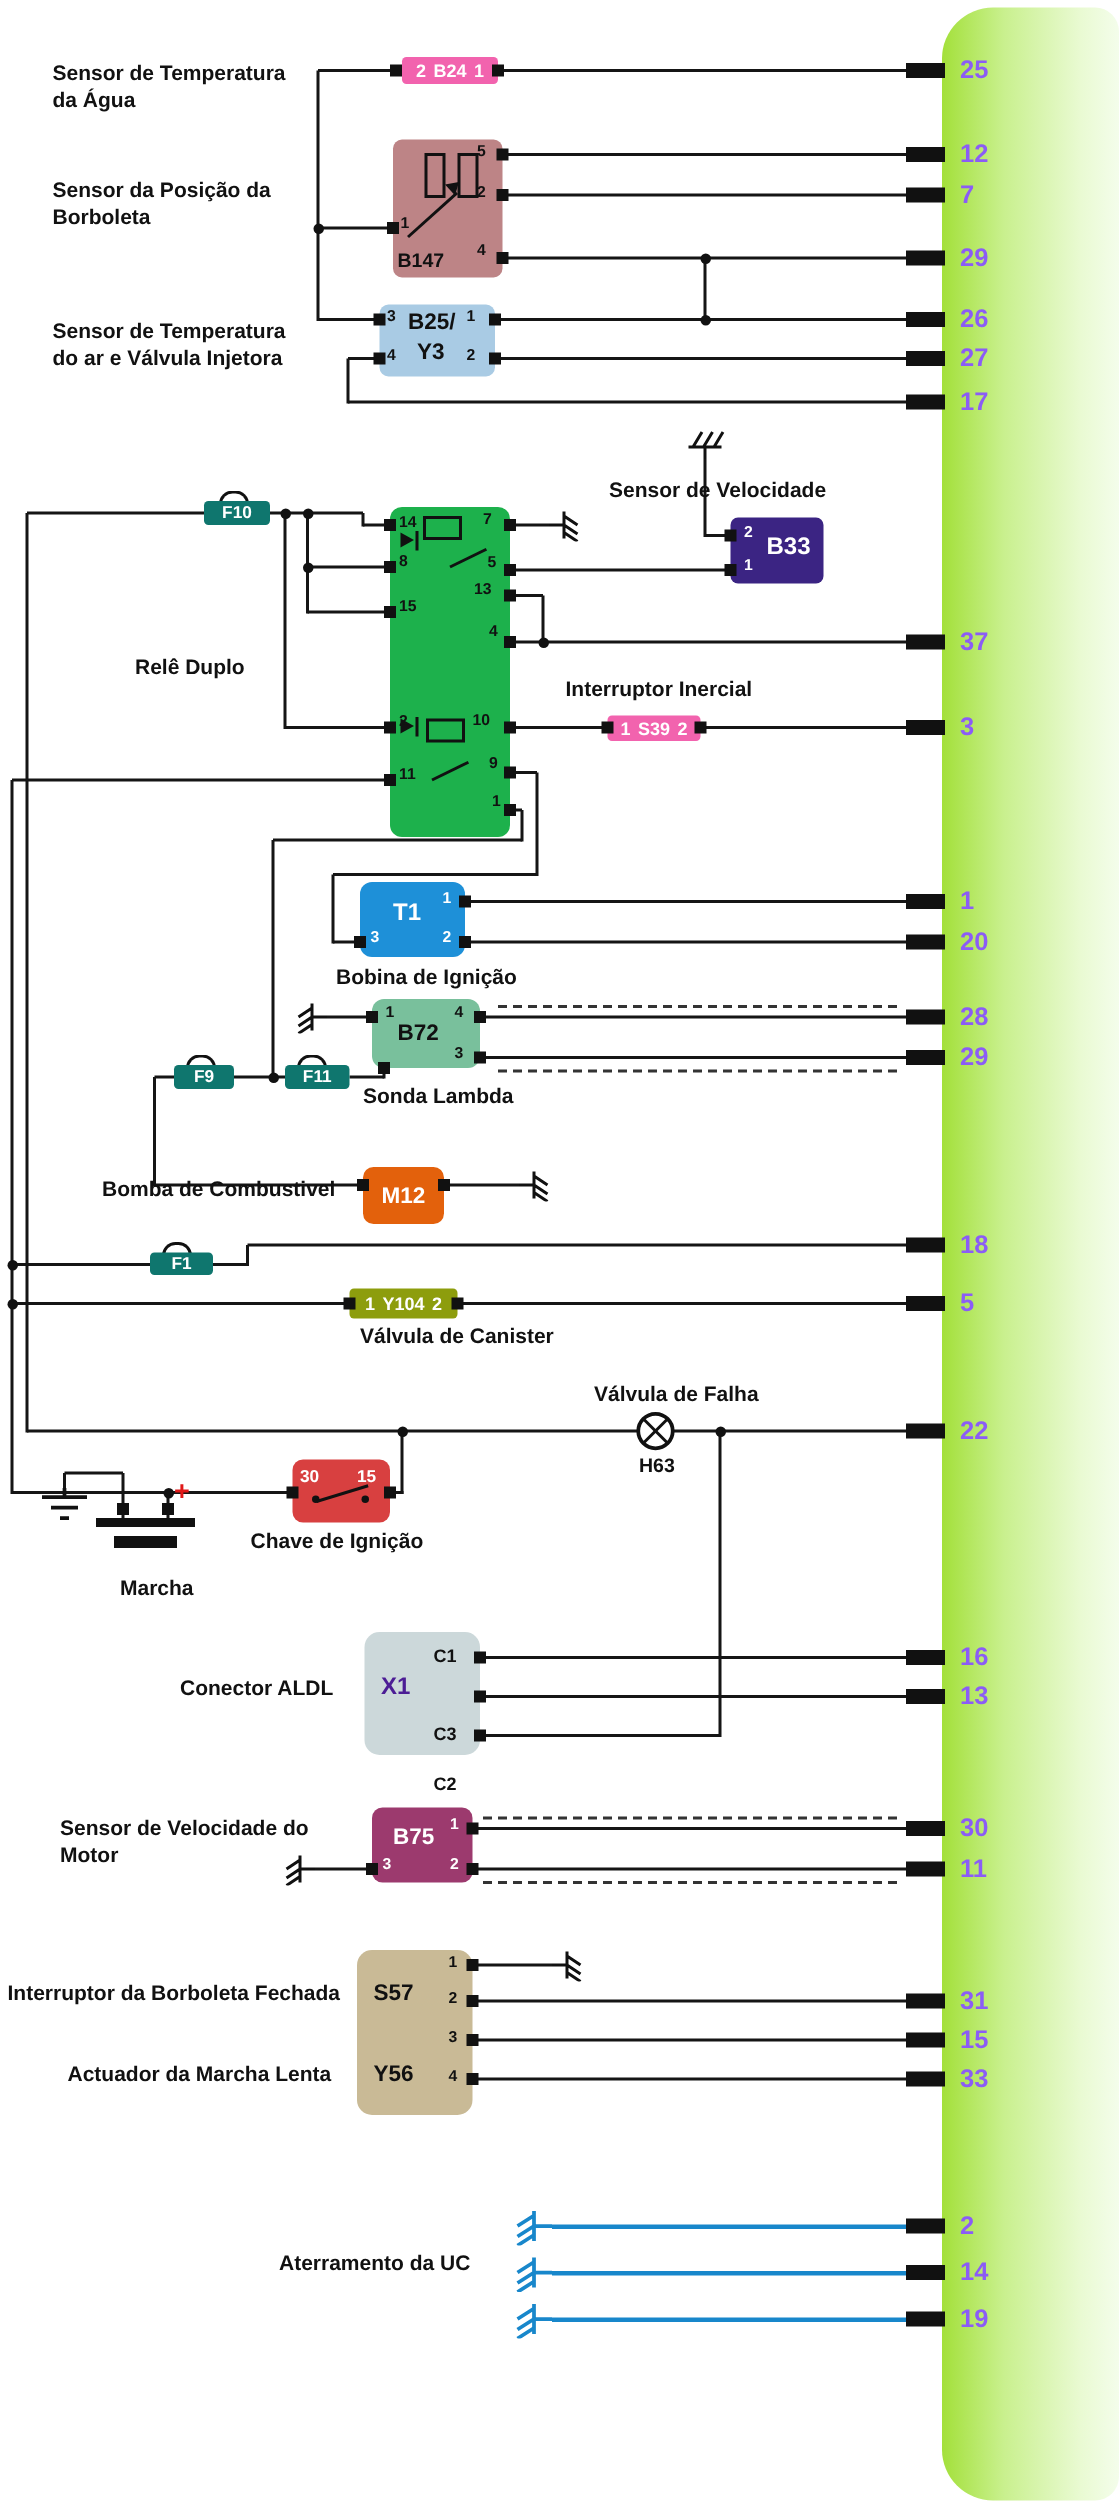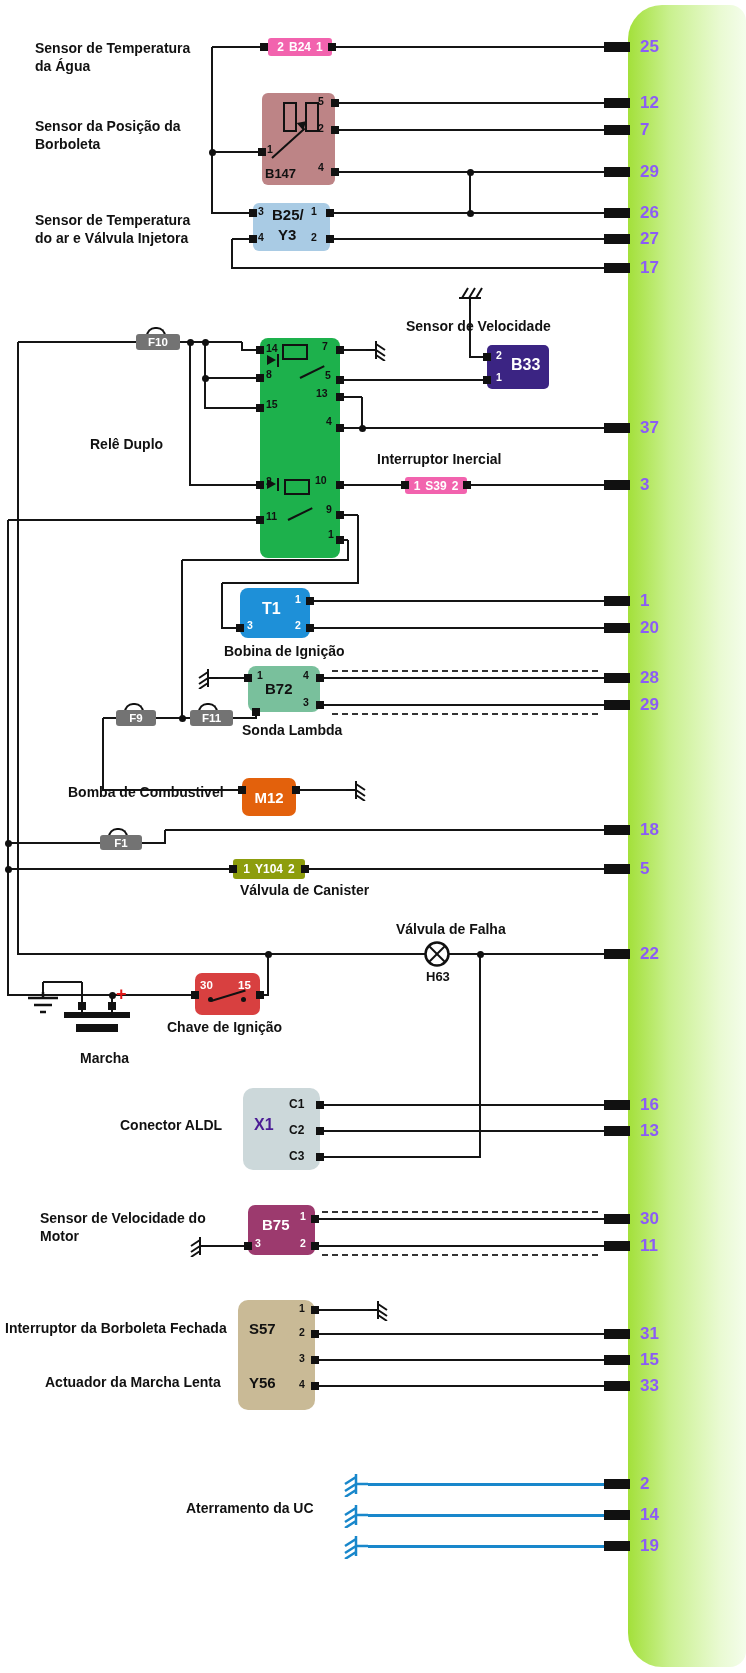--- a/index.html
+++ b/index.html
@@ -10,21 +10,21 @@
   .wv{width:2px}
   .wb{position:absolute;background:#1887cb;height:3px;z-index:1}
   .dsh{position:absolute;height:0;border-top:2px dashed #333;z-index:1}
   .dot{position:absolute;width:7px;height:7px;border-radius:50%;background:#111;z-index:2}
   .psq{position:absolute;width:8px;height:8px;background:#111;z-index:4}
   .comp{position:absolute;z-index:3;box-sizing:border-box}
   .lbl{position:absolute;font-weight:bold;font-size:14px;color:#111;white-space:nowrap;z-index:5}
   .code{position:absolute;font-weight:bold;white-space:nowrap;z-index:5}
   .pnum{position:absolute;font-size:10.5px;font-weight:bold;color:#111;z-index:5;white-space:nowrap}
   .pwh{color:#fff}
-  .fuse{position:absolute;background:#737373;color:#fff;font-weight:bold;font-size:11.5px;
+  .fuse{position:absolute;background:#0f766e;color:#fff;font-weight:bold;font-size:11.5px;
         border-radius:3px;display:flex;align-items:center;justify-content:center;z-index:4}
   .arc{position:absolute;width:16px;height:7px;border:2px solid #111;border-bottom:none;
        border-radius:10px 10px 0 0;z-index:1;background:transparent}
   .epin{position:absolute;width:26px;height:10px;background:#111;z-index:3}
   .enum{position:absolute;font-size:17px;font-weight:bold;color:#8b5cf6;z-index:4;white-space:nowrap}
   .gnd{position:absolute;z-index:4;line-height:0}
   .deco{position:absolute;z-index:4}
   .diag{position:absolute;height:2px;background:#111;z-index:4;transform-origin:left center}
   .rbox{position:absolute;border:2px solid #111;background:transparent;z-index:4}
   .tri{position:absolute;width:0;height:0;z-index:4}
@@ -383,21 +383,21 @@
     <svg width="30" height="30" viewBox="0 0 30 30">
       <circle cx="15" cy="15" r="11.5" fill="#fff" stroke="#111" stroke-width="2.5"></circle>
       <line x1="7" y1="7" x2="23" y2="23" stroke="#111" stroke-width="2"></line>
       <line x1="23" y1="7" x2="7" y2="23" stroke="#111" stroke-width="2"></line>
     </svg>
   </div>
 
   <div class="comp" style="left:243px;top:1088px;width:77px;height:82px;background:#ccd8da;border-radius:10px"></div>
   <span class="code" style="left:254px;top:1116px;font-size:16px;color:#4c1d95">X1</span>
   <span class="pnum" style="left:289px;top:1097px;font-size:12px">C1</span>
-  <span class="pnum" style="left:289px;top:1123px;font-size:12px">C2</span>
+  <span class="pnum" style="left:289px;top:1182px;font-size:12px">C2</span>
   <span class="pnum" style="left:289px;top:1149px;font-size:12px">C3</span>
 
   <div class="comp" style="left:248px;top:1205px;width:67px;height:50px;background:#9c3a6e;border-radius:7px"></div>
   <span class="code" style="left:262px;top:1216px;font-size:15px;color:#fff">B75</span>
   <span class="pnum pwh" style="left:300px;top:1210px">1</span>
   <span class="pnum pwh" style="left:300px;top:1237px">2</span>
   <span class="pnum pwh" style="left:255px;top:1237px">3</span>
 
   <div class="comp" style="left:238px;top:1300px;width:77px;height:110px;background:#c9ba96;border-radius:10px"></div>
   <span class="code" style="left:249px;top:1320px;font-size:15px;color:#111">S57</span>

